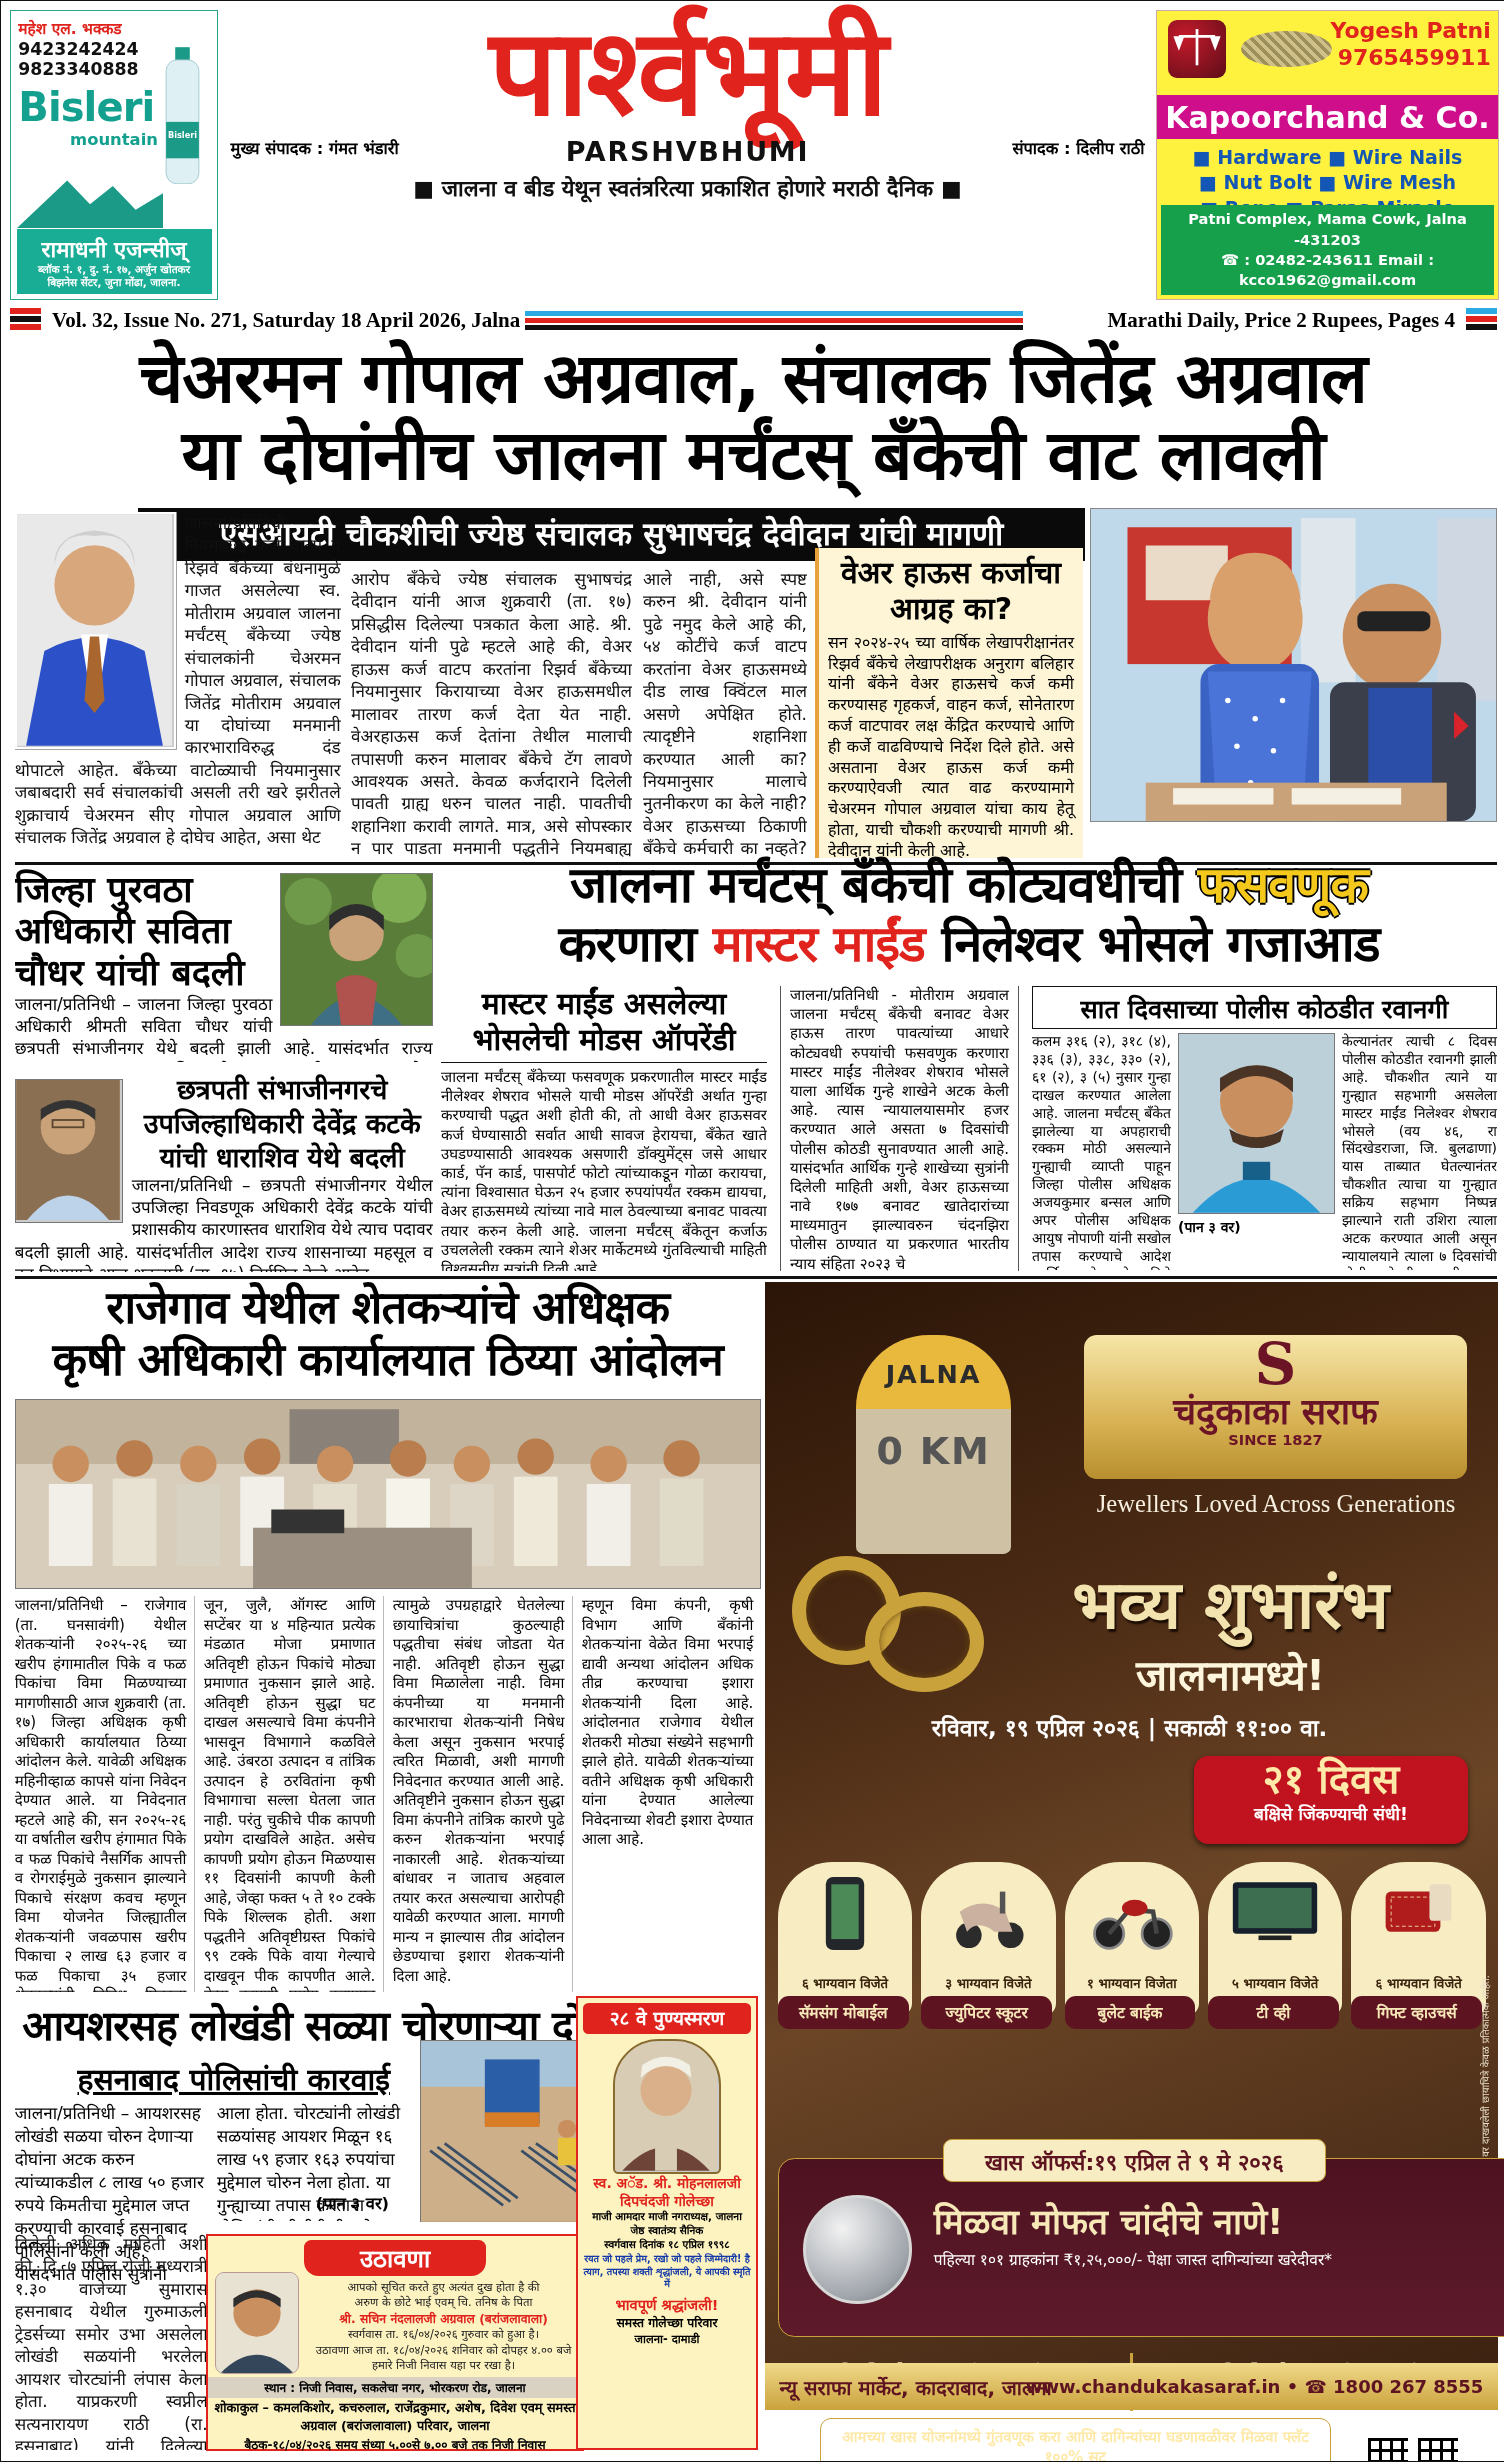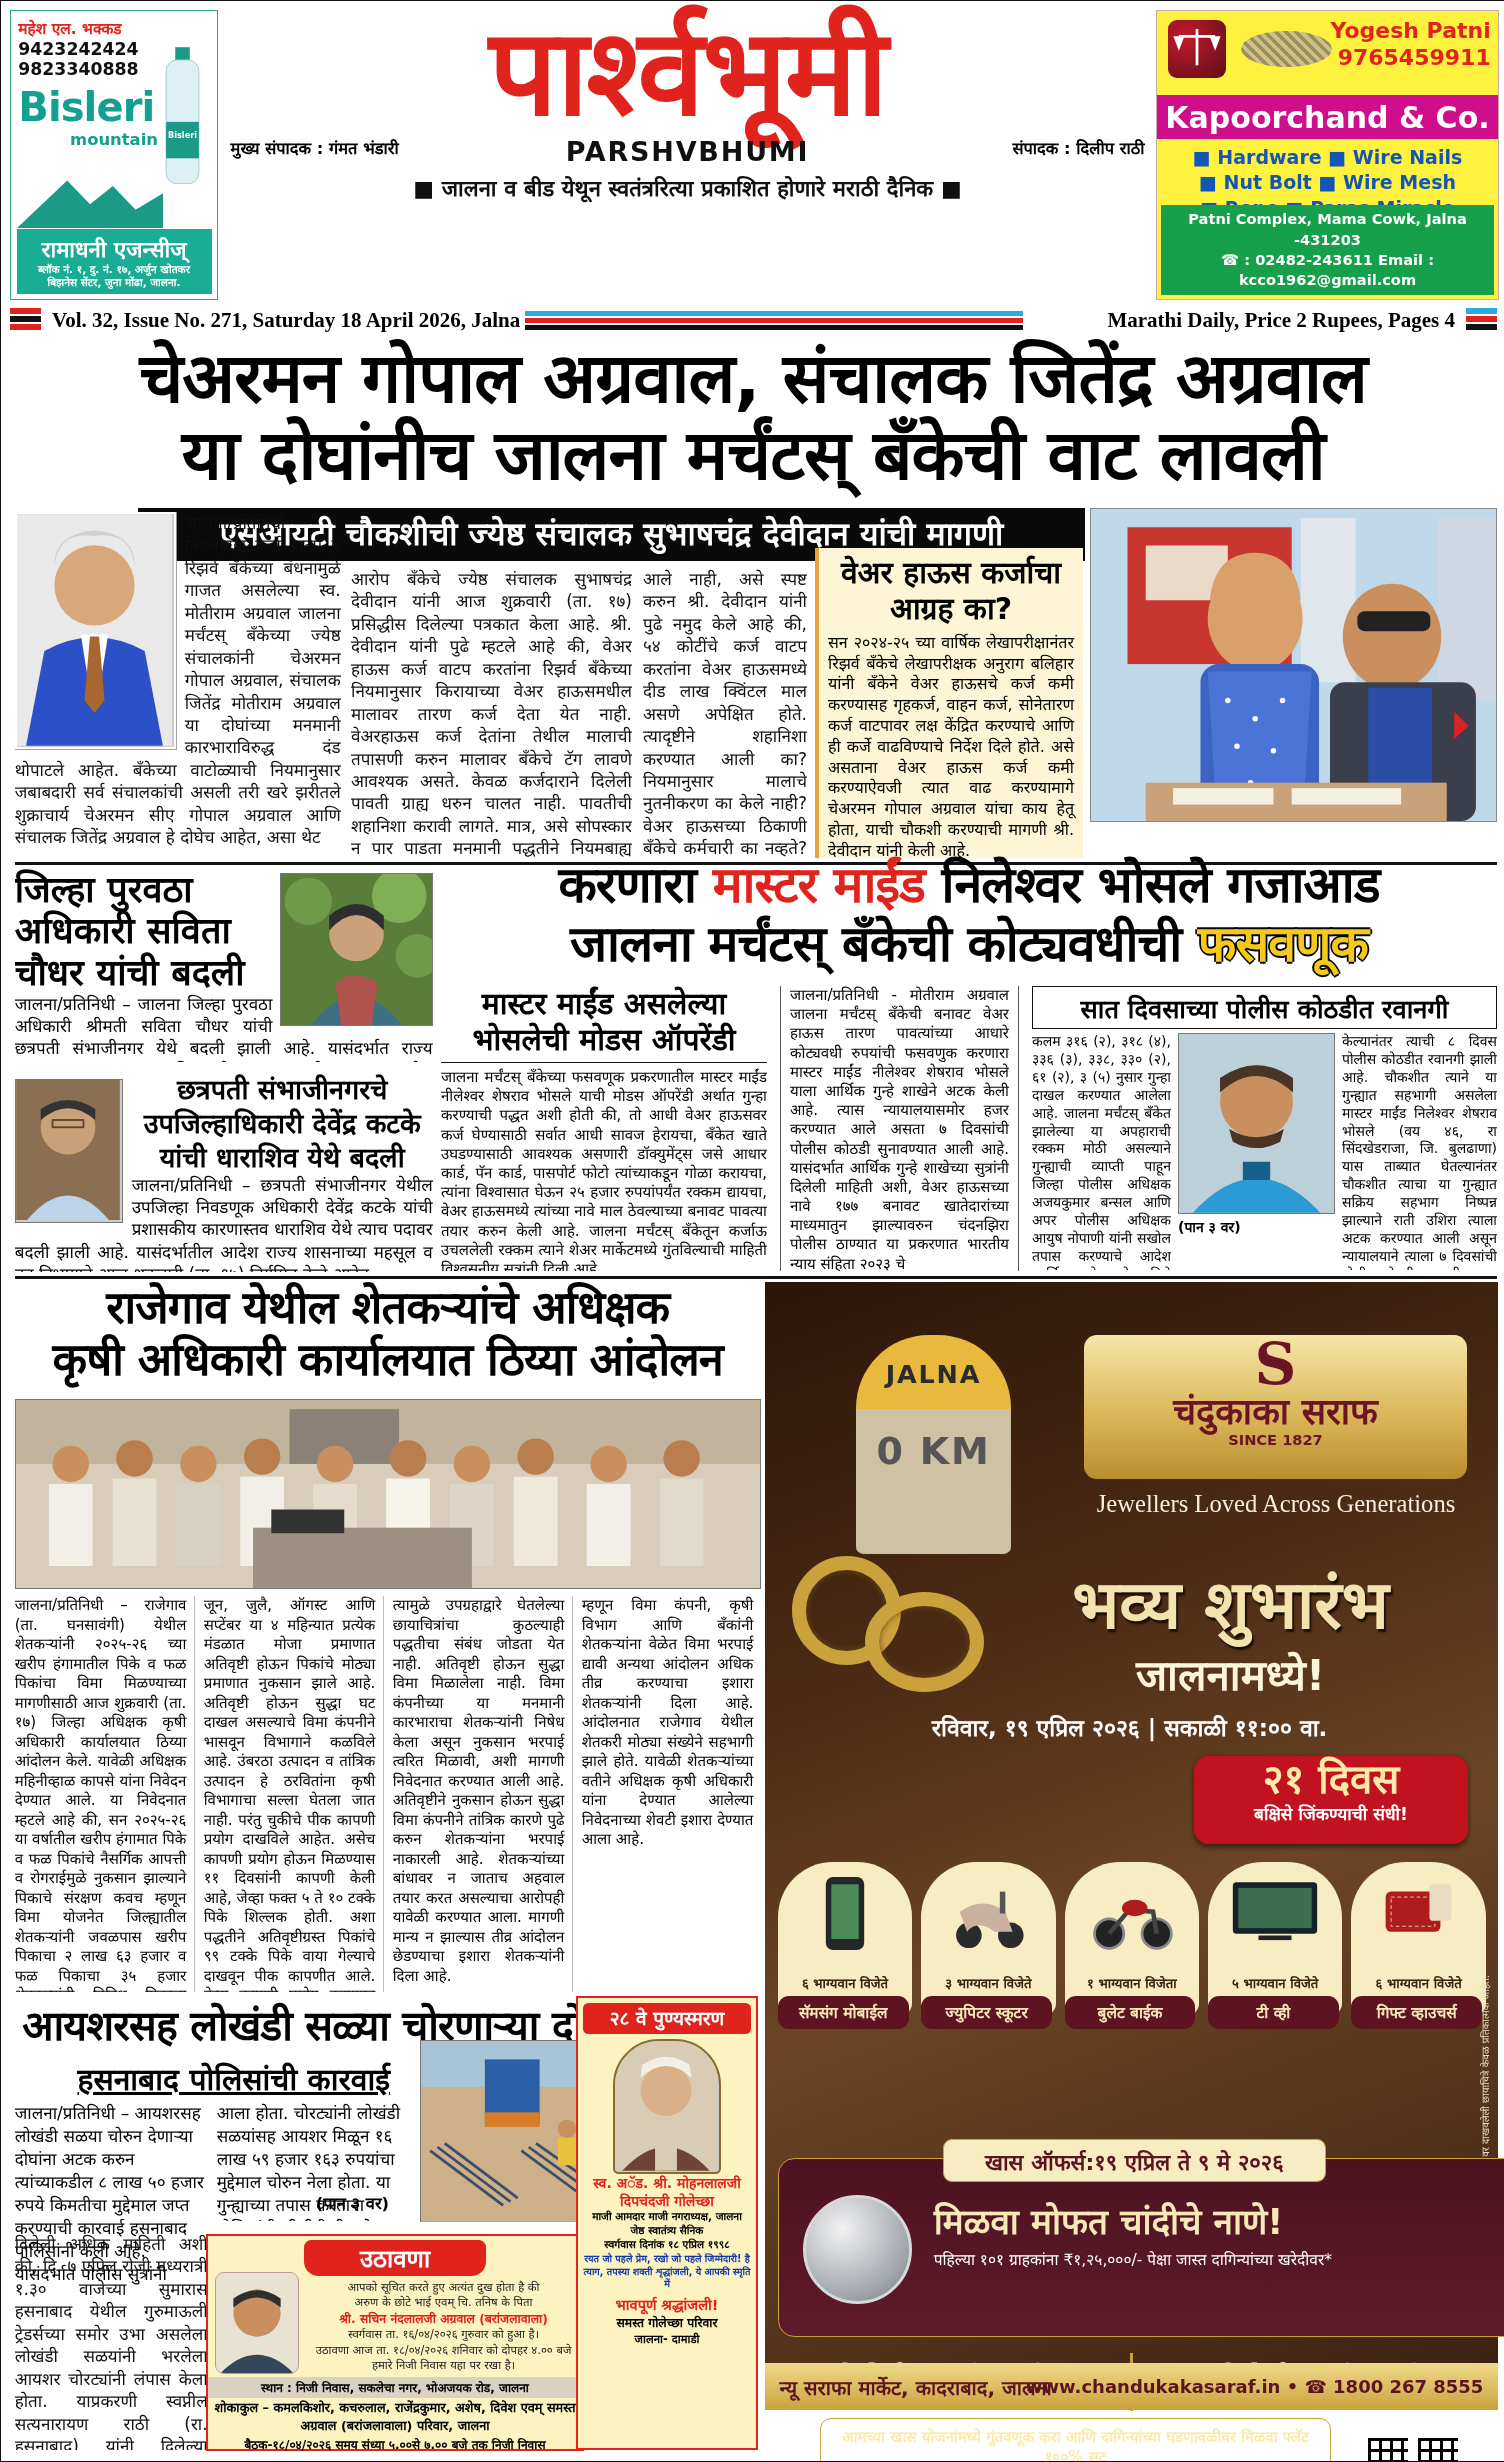--- a/index.html
+++ b/index.html
@@ -374,24 +374,24 @@
         <path d="M12 154 q45 -54 90 0 Z" fill="#bcd3ea"></path>
       </svg>
     </figure>
     <div class="hd">छत्रपती संभाजीनगरचे उपजिल्हाधिकारी देवेंद्र कटके यांची धाराशिव येथे बदली</div>
     <div class="bd">जालना/प्रतिनिधी – छत्रपती संभाजीनगर येथील उपजिल्हा निवडणूक अधिकारी देवेंद्र कटके यांची प्रशासकीय कारणास्तव धाराशिव येथे त्याच पदावर बदली झाली आहे. यासंदर्भातील आदेश राज्य शासनाच्या महसूल व वन विभागाने आज शुक्रवारी (ता. १७) निर्गमित केले आहेत.</div>
   </div>
 
   <div class="abs" id="fraud">
     <div class="fr-h">
       <div>
+        <span>जालना मर्चंटस् बँकेची कोट्यवधीची </span><span class="y">फसवणूक</span>
+      </div>
+      <div>
         <span>करणारा </span><span class="r">मास्टर माईंड</span><span> निलेश्वर भोसले गजाआड</span>
-      </div>
-      <div>
-        <span>जालना मर्चंटस् बँकेची कोट्यवधीची </span><span class="y">फसवणूक</span>
       </div>
     </div>
     <div id="fr-left">
       <div class="sh">मास्टर माईंड असलेल्या भोसलेची मोडस ऑपरेंडी</div>
       <div class="bd">जालना मर्चंटस् बँकेच्या फसवणूक प्रकरणातील मास्टर माईंड नीलेश्वर शेषराव भोसले याची मोडस ऑपरेंडी अर्थात गुन्हा करण्याची पद्धत अशी होती की, तो आधी वेअर हाऊसवर कर्ज घेण्यासाठी सर्वात आधी सावज हेरायचा, बँकेत खाते उघडण्यासाठी आवश्यक असणारी डॉक्युमेंट्स जसे आधार कार्ड, पॅन कार्ड, पासपोर्ट फोटो त्यांच्याकडून गोळा करायचा, त्यांना विश्वासात घेऊन २५ हजार रुपयांपर्यंत रक्कम द्यायचा, वेअर हाऊसमध्ये त्यांच्या नावे माल ठेवल्याच्या बनावट पावत्या तयार करुन केली आहे. जालना मर्चंटस् बँकेतून कर्जाऊ उचललेली रक्कम त्याने शेअर मार्केटमध्ये गुंतविल्याची माहिती विश्वसनीय सुत्रांनी दिली आहे.</div>
     </div>
     <div id="fr-mid">जालना/प्रतिनिधी - मोतीराम अग्रवाल जालना मर्चंटस् बँकेची बनावट वेअर हाऊस तारण पावत्यांच्या आधारे कोट्यवधी रुपयांची फसवणुक करणारा मास्टर माईंड नीलेश्वर शेषराव भोसले याला आर्थिक गुन्हे शाखेने अटक केली आहे. त्यास न्यायालयासमोर हजर करण्यात आले असता ७ दिवसांची पोलीस कोठडी सुनावण्यात आली आहे. यासंदर्भात आर्थिक गुन्हे शाखेच्या सुत्रांनी दिलेली माहिती अशी, वेअर हाऊसच्या नावे १७७ बनावट खातेदारांच्या माध्यमातुन झाल्यावरुन चंदनझिरा पोलीस ठाण्यात या प्रकरणात भारतीय न्याय संहिता २०२३ चे</div>
     <div id="fr-right">
       <div class="sh">सात दिवसाच्या पोलीस कोठडीत रवानगी</div>
       <div id="fr-rc1">कलम ३१६ (२), ३१८ (४), ३३६ (३), ३३८, ३३० (२), ६१ (२), ३ (५) नुसार गुन्हा दाखल करण्यात आलेला आहे. जालना मर्चंटस् बँकेत झालेल्या या अपहाराची रक्कम मोठी असल्याने गुन्ह्याची व्याप्ती पाहून जिल्हा पोलीस अधिक्षक अजयकुमार बन्सल आणि अपर पोलीस अधिक्षक आयुष नोपाणी यांनी सखोल तपास करण्याचे आदेश आर्थिक गुन्हे शाखेला दिले आहेत. अटक केलेल्या आरोपीस न्यायालयात हजर</div>
@@ -606,21 +606,21 @@
         <path d="M5 110 q40 -40 80 0 Z" fill="#33465a"></path>
       </svg>
     </figure>
     <div class="body">
       <div>आपको सूचित करते हुए अत्यंत दुख होता है की</div>
       <div>अरुण के छोटे भाई एवम् चि. तनिष के पिता</div>
       <div class="nm">श्री. सचिन नंदलालजी अग्रवाल (बरांजलावाला)</div>
       <div>स्वर्गवास ता. १६/०४/२०२६ गुरुवार को हुआ है।</div>
       <div>उठावणा आज ता. १८/०४/२०२६ शनिवार को दोपहर ४.०० बजे हमारे निजी निवास यहा पर रखा है।</div>
     </div>
-    <div class="loc">स्थान :  निजी निवास,  सकलेचा नगर,  भोअजयक रोड, जालना</div>
+    <div class="loc">स्थान :  निजी निवास,  सकलेचा नगर,  भोरकरण रोड, जालना</div>
     <div class="mrn">शोकाकुल – कमलकिशोर, कचरुलाल, राजेंद्रकुमार, अशेष, दिवेश एवम् समस्त अग्रवाल (बरांजलावाला) परिवार, जालना</div>
     <div class="mtg">बैठक-१८/०४/२०२६ समय संध्या ५.००से ७.०० बजे तक निजी निवास</div>
   </div>
 
   <div class="abs" id="obit">
     <div class="hdr">२८ वे पुण्यस्मरण</div>
     <figure>
       <svg width="102" height="130" viewBox="0 0 112 142">
         <rect width="112" height="142" fill="#d8cdb4"></rect>
         <circle cx="56" cy="54" r="28" fill="#d9b08a"></circle>

